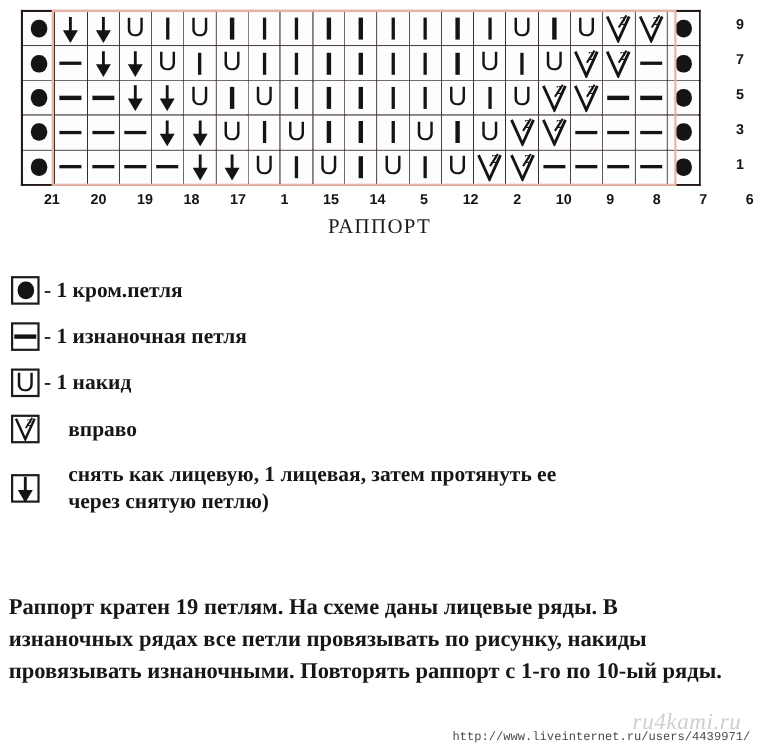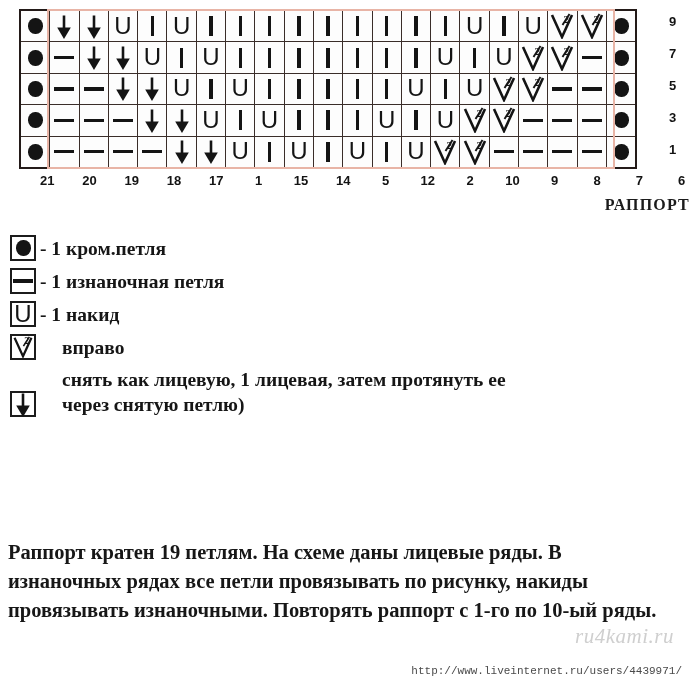--- a/index.html
+++ b/index.html
@@ -92,33 +92,34 @@
   }
   #col-nums span{
     width:28.3px;
     text-align:center;
     font-family:"Liberation Sans", sans-serif;
     font-size:13px;font-weight:bold;color:#131313;margin-left:14px;
   }
   
   #rapport-title{
     position:absolute;left:0;top:196px;width:690px;
-    text-align:right;
+    text-align:center;
     font-family:"Liberation Serif", serif;
-    font-size:16px;font-weight:bold;
+    font-size:19px;font-weight:normal;
     letter-spacing:1.2px;
     color:#1b1b1b;
   }
   
   #legend{
     position:absolute;left:10px;top:235px;width:672px;
   }
   .legend-row{
-    display:flex;align-items:flex-end;
+    display:flex;align-items:center;
     margin-bottom:7px;
+    margin-top:16px;
   }
   .legend-box{
     flex:0 0 auto;
     width:26px;height:26px;
     border:2px solid #1c1c1c;
     display:flex;align-items:center;justify-content:center;
     margin-right:4px;
     background:#ffffff;
     box-sizing:border-box;
   }
@@ -133,21 +134,21 @@
   
   #note{
     position:absolute;left:8px;top:538px;width:672px;
     font-family:"Liberation Serif", serif;
     font-size:20.5px;font-weight:bold;
     line-height:29px;
     color:#171717;
   }
   
   #wm-script{
-    position:absolute;right:16px;top:624px;
+    position:absolute;right:16px;top:644px;
     font-family:"Liberation Serif", serif;
     font-style:italic;
     font-size:21px;
     color:#cfcfcf;
     letter-spacing:0.5px;
   }
   #wm-url{
     position:absolute;right:8px;top:665px;
     font-family:"Liberation Mono", monospace;
     font-size:11px;

